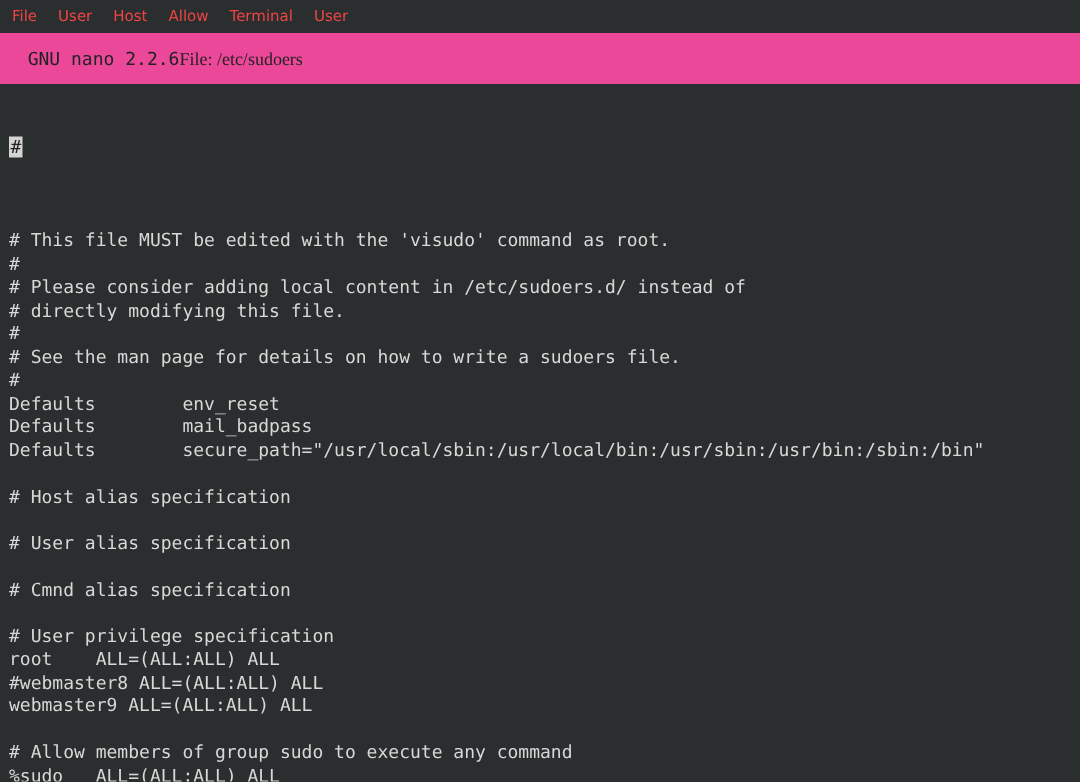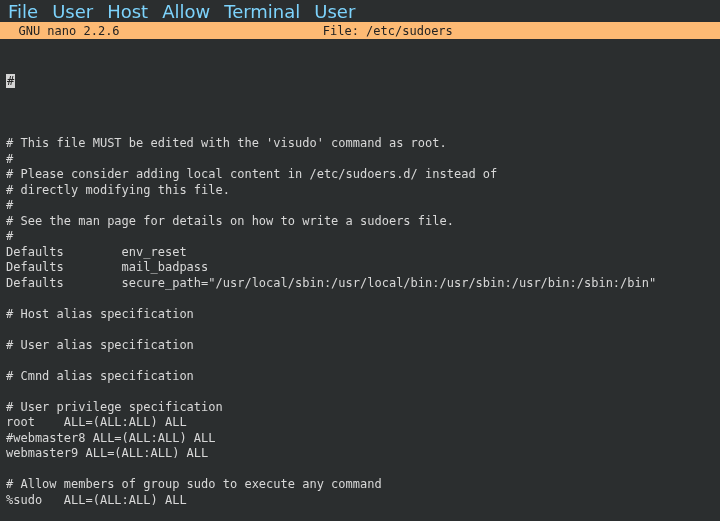--- a/index.html
+++ b/index.html
@@ -15,44 +15,45 @@
       font-size: 12px;
       color: #d0d0d0;
       overflow: hidden;
     }
     .menubar {
       background: #2b2e2f;
       padding: 2px 8px;
       display: flex;
       gap: 14px;
       font-family: "DejaVu Sans", "Liberation Sans", sans-serif;
-      font-size: 18px;
-      color: #7dd3fc;
+      font-size: 10px;
+      color: #ef4444;
       height: 22px;
       align-items: center;
     }
     .menu-item {
       cursor: pointer;
     }
     .titlebar {
-      background: #fdba74;
+      background: #ec4899;
       color: #222;
       display: flex;
       align-items: center;
       height: 17px;
       font-size: 12px;
-      padding: 0 4px;
+      padding: 17px 4px;
       white-space: pre;
     }
     .titlebar .title-left {
       flex: 0 0 auto;
     }
     .titlebar .title-center {
       flex: 1;
-      text-align: center;
+      text-align: left;
+      font-family: Liberation Serif, serif;
     }
     .titlebar .title-right {
       flex: 0 0 60px;
     }
     .editor {
       padding: 4px 6px 0 6px;
       white-space: pre;
       line-height: 15.5px;
       font-size: 12px;
       color: #d8d8d8;

